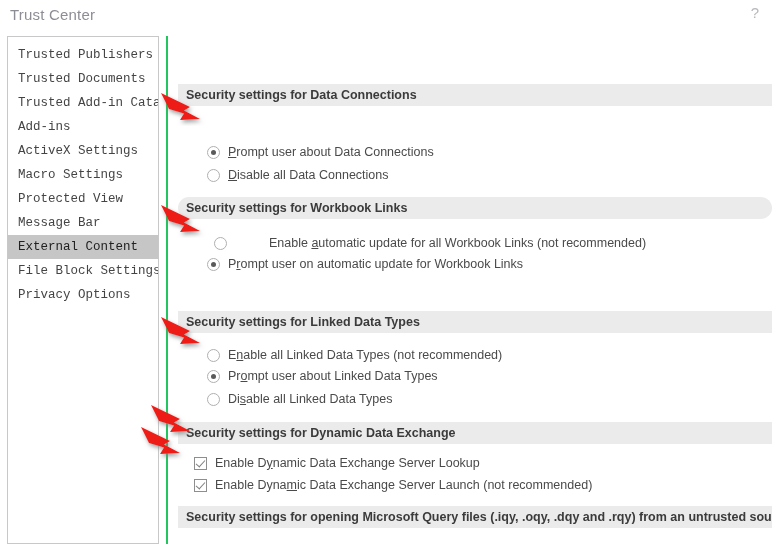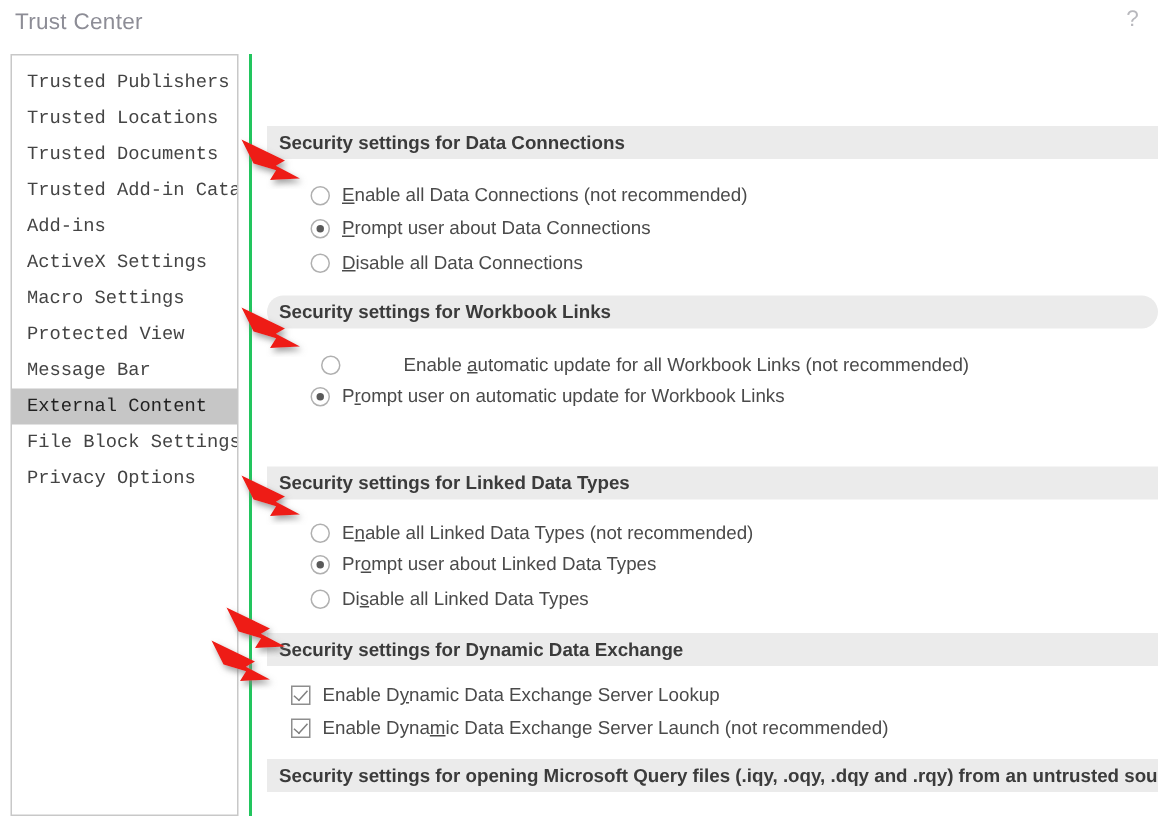--- a/index.html
+++ b/index.html
@@ -159,40 +159,35 @@
 <body>
 
 <div id="titlebar">
   <div id="title-text">Trust Center</div>
   <div id="help-icon">?</div>
 </div>
 
 <div id="sidebar">
   <div id="nav-list">
       <div class="nav-item">Trusted Publishers</div>
-      <div class="nav-item">Trusted Locations</div>
       <div class="nav-item">Trusted Documents</div>
       <div class="nav-item">Trusted Add-in Catalogs</div>
       <div class="nav-item">Add-ins</div>
       <div class="nav-item">ActiveX Settings</div>
       <div class="nav-item">Macro Settings</div>
       <div class="nav-item">Protected View</div>
       <div class="nav-item">Message Bar</div>
       <div class="nav-item selected">External Content</div>
       <div class="nav-item">File Block Settings</div>
       <div class="nav-item">Privacy Options</div>
     </div>
 </div>
 
 <div id="content">
     <div class="group-header" style="top: 48px;">Security settings for Data Connections</div>
-    <div class="opt-row" style="top: 85px; left: 39px;">
-      <span class="radio"></span>
-      <span class="opt-label"><u>E</u>nable all Data Connections (not recommended)</span>
-    </div>
     <div class="opt-row" style="top: 107px; left: 39px;">
       <span class="radio checked"></span>
       <span class="opt-label"><u>P</u>rompt user about Data Connections</span>
     </div>
     <div class="opt-row" style="top: 130px; left: 39px;">
       <span class="radio"></span>
       <span class="opt-label"><u>D</u>isable all Data Connections</span>
     </div>
     <div class="group-header" style="top: 161px; border-radius: 11px;">Security settings for Workbook Links</div>
     <div class="opt-row" style="top: 198px; left: 46px; gap: 34px;">

